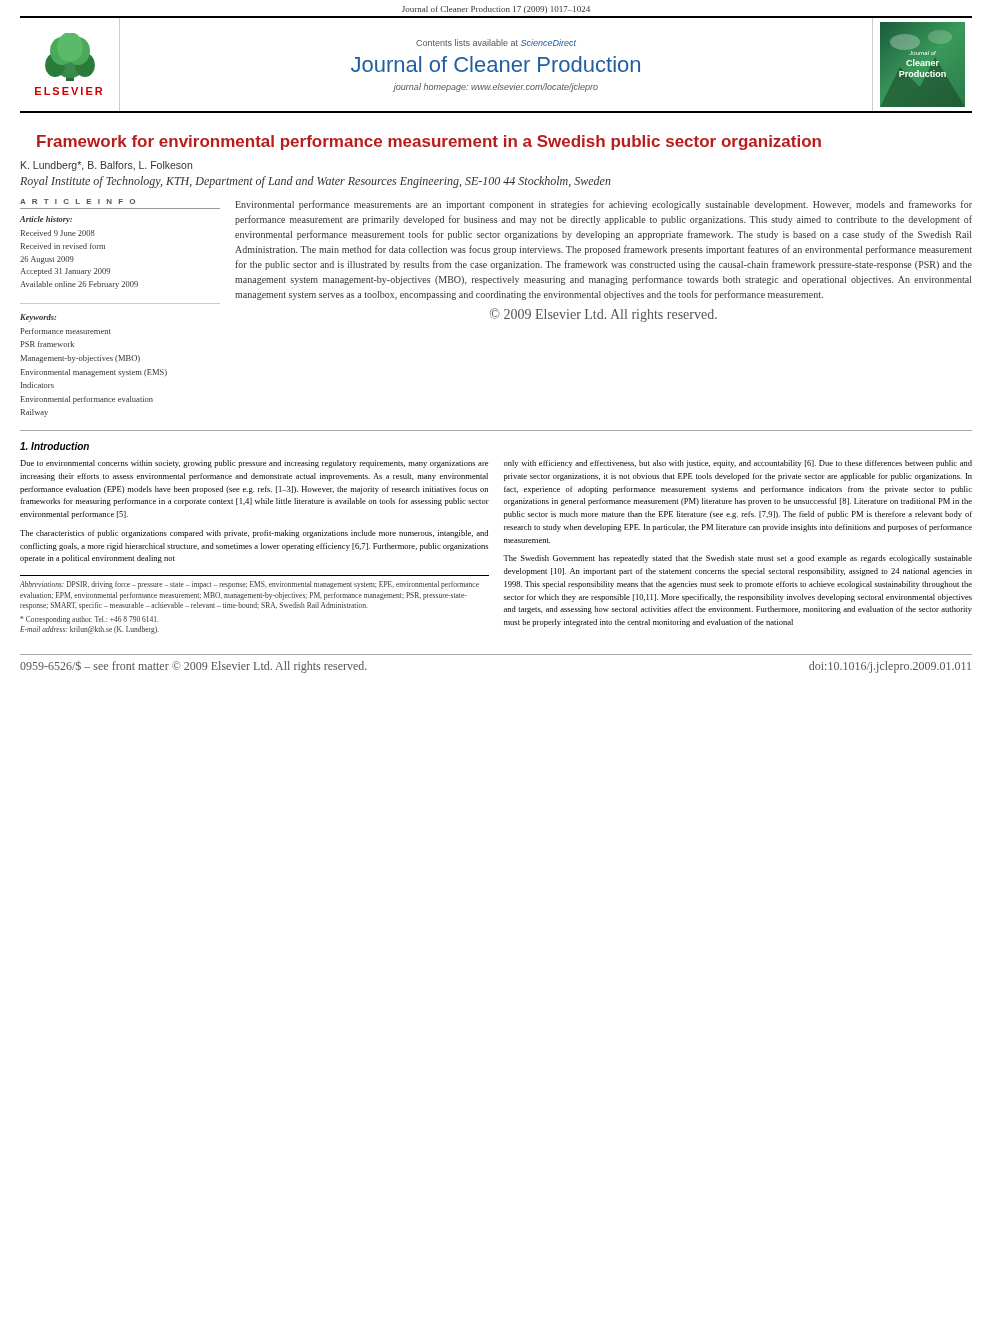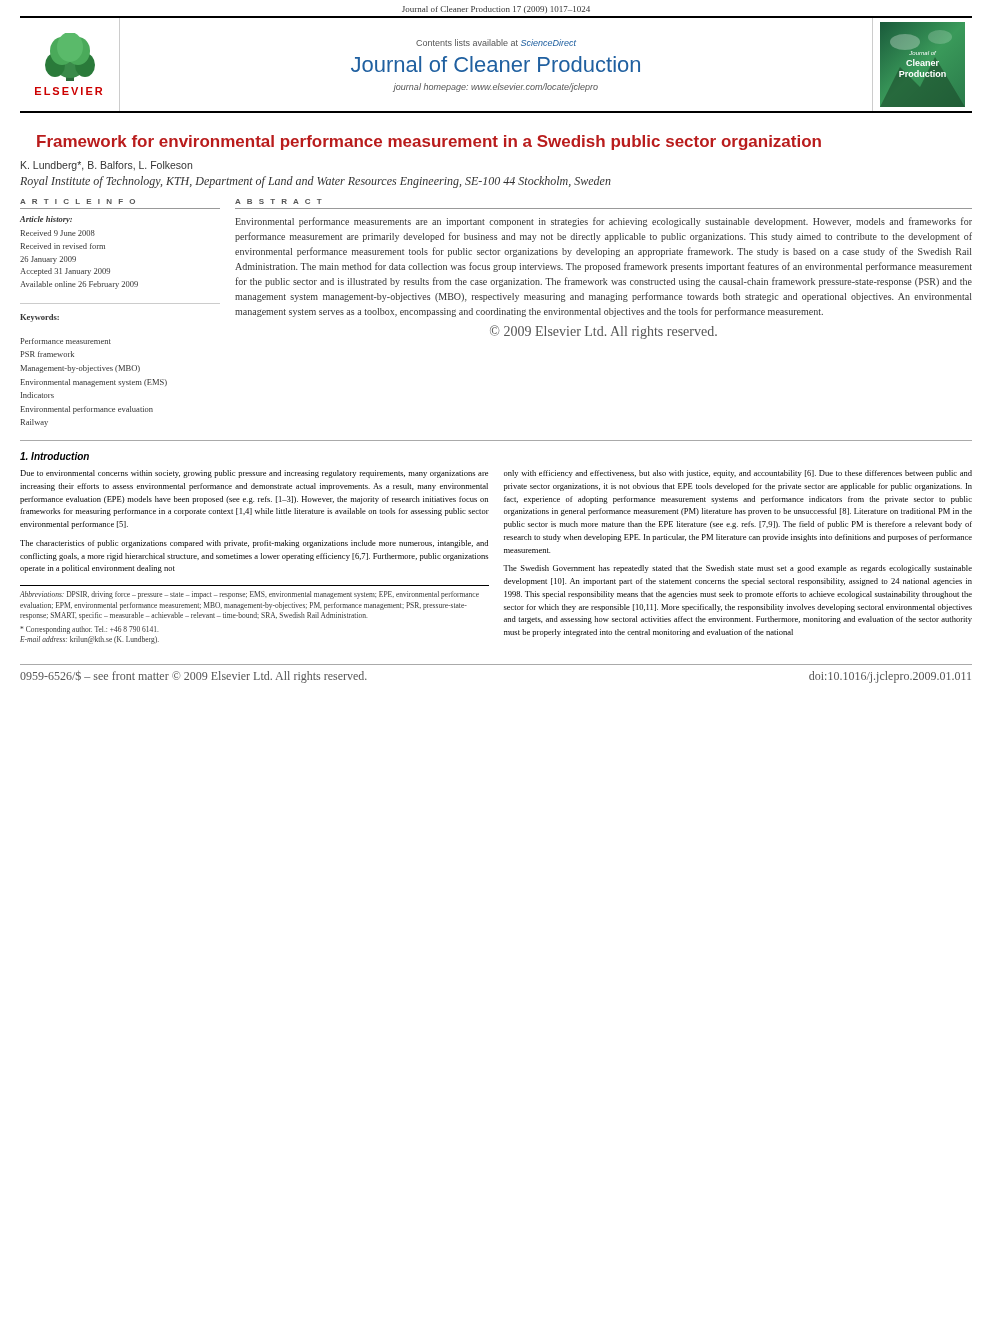--- a/index.html
+++ b/index.html
@@ -195,23 +195,24 @@
       font-size: 8.5px;
       color: #333;
       line-height: 1.5;
       margin-bottom: 8px;
       border-bottom: 1px solid #ccc;
       padding-bottom: 12px;
     }
 
     .keywords-label {
       font-size: 8.5px;
-      font-weight: bold;
-      color: #333;
-      margin-bottom: 13px;
+      font-style: italic;
+      font-weight: bold;
+      color: #333;
+      margin-bottom: 3px;
     }
 
     .keywords-list {
       font-size: 8.5px;
       color: #333;
       line-height: 1.6;
     }
 
     .abstract-text {
       font-size: 10px;
@@ -357,39 +358,38 @@
 
   <div class="two-column">
 
     <div class="left-col">
       <div class="section-header">A R T I C L E   I N F O</div>
 
       <div class="article-info-label">Article history:</div>
       <div class="article-info-dates">
         <div>Received 9 June 2008</div>
         <div>Received in revised form</div>
-        <div>26 January 2009</div>
+        <div>26 August 2009</div>
         <div>Accepted 31 January 2009</div>
         <div>Available online 26 February 2009</div>
       </div>
 
       <div class="keywords-label">Keywords:</div>
       <div class="keywords-list">
         <div>Performance measurement</div>
         <div>PSR framework</div>
         <div>Management-by-objectives (MBO)</div>
         <div>Environmental management system (EMS)</div>
         <div>Indicators</div>
         <div>Environmental performance evaluation</div>
         <div>Railway</div>
       </div>
     </div>
 
     <div class="right-col">
-      <div class="section-header">A B S T R A C T</div>
       <div class="abstract-text">Environmental performance measurements are an important component in strategies for achieving ecologically sustainable development. However, models and frameworks for performance measurement are primarily developed for business and may not be directly applicable to public organizations. This study aimed to contribute to the development of environmental performance measurement tools for public sector organizations by developing an appropriate framework. The study is based on a case study of the Swedish Rail Administration. The main method for data collection was focus group interviews. The proposed framework presents important features of an environmental performance measurement for the public sector and is illustrated by results from the case organization. The framework was constructed using the causal-chain framework pressure-state-response (PSR) and the management system management-by-objectives (MBO), respectively measuring and managing performance towards both strategic and operational objectives. An environmental management system serves as a toolbox, encompassing and coordinating the environmental objectives and the tools for performance measurement.</div>
       <div class="copyright-line">© 2009 Elsevier Ltd. All rights reserved.</div>
     </div>
   </div>
 
   <hr class="divider">
 
   <div class="section-title">1.  Introduction</div>
 
   <div class="body-two-col">

